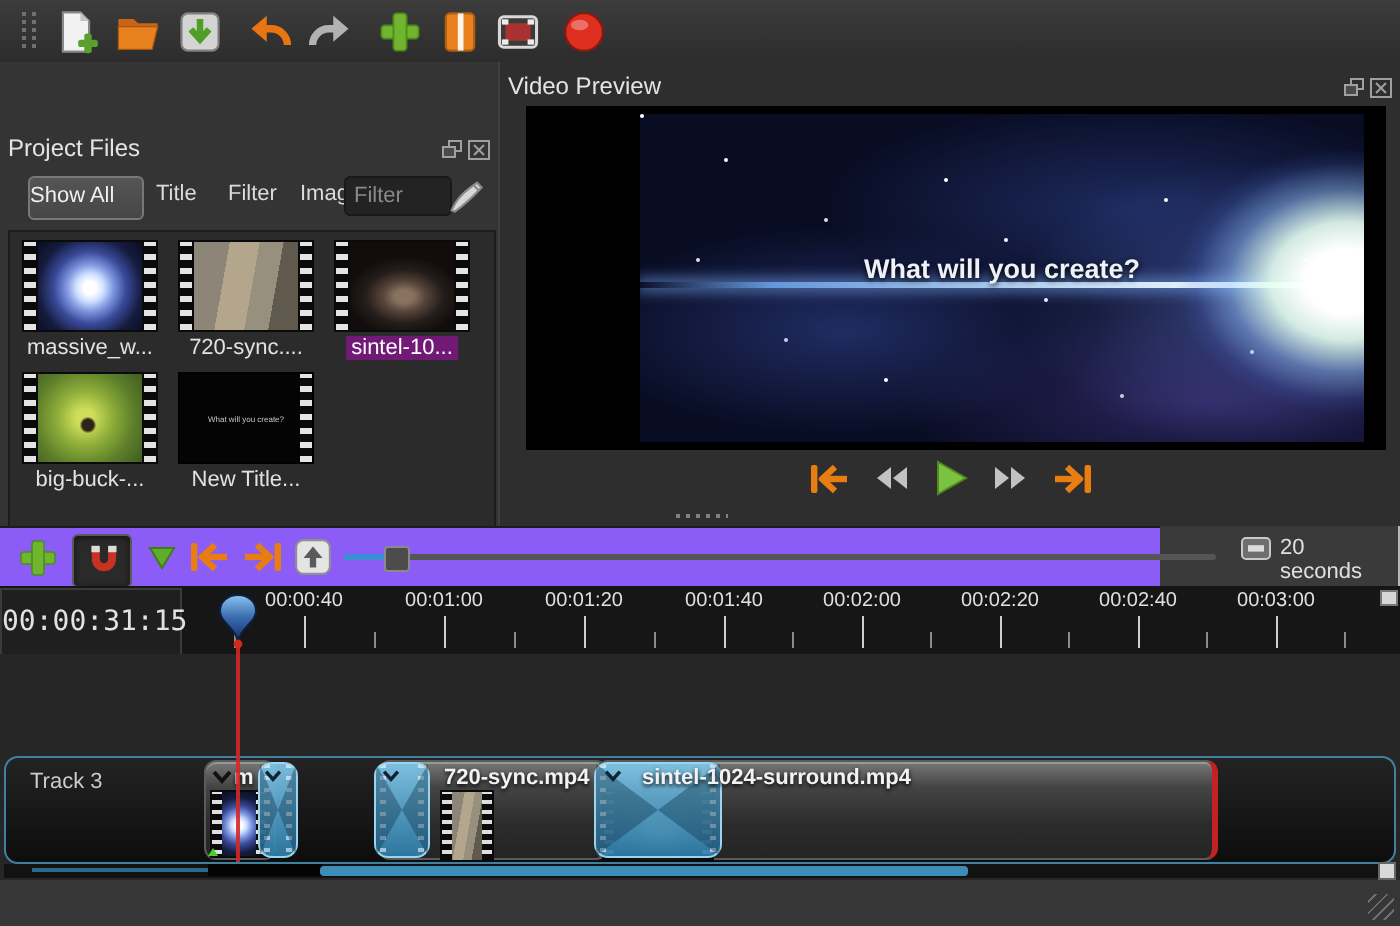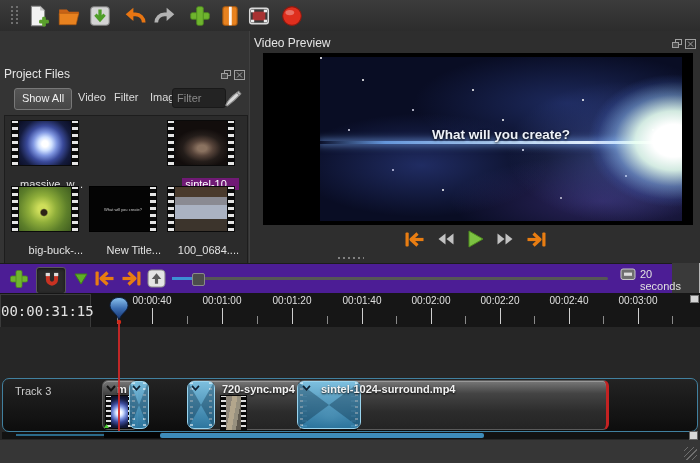--- a/index.html
+++ b/index.html
@@ -17,21 +17,21 @@
   .tbtn{position:absolute;top:4px;width:24px;height:24px;cursor:pointer}
 
   
   .panel-title{position:absolute;top:36px;font-size:12px;color:#e4e4e4}
   .win-ico{position:absolute;top:39px;width:11px;height:10px;cursor:pointer}
   #pf-panel{position:absolute;left:0;top:31px;width:250px;height:232px;background:#343434}
   #vsplit{position:absolute;left:249px;top:31px;width:2px;height:232px;background:#272727;border-left:1px solid #404040}
 
   
   #btn-showall{position:absolute;left:14px;top:57px;width:56px;height:20px;background:linear-gradient(#555,#464646);
-    border:1px solid #787878;border-radius:3px;color:#f0f0f0;font-size:11px;text-align:center;line-height:19px;cursor:pointer}
+    border:1px solid #787878;border-radius:3px;color:#f0f0f0;font-size:11px;line-height:19px;cursor:pointer}
   .flt{position:absolute;top:60px;font-size:11px;color:#dcdcdc;cursor:pointer}
   #flt-input{position:absolute;left:172px;top:57px;width:44px;height:18px;background:#232323;border:1px solid #191919;
     border-radius:3px;color:#ddd;font-size:11px;padding:0 4px;outline:none}
   #flt-input::placeholder{color:#8a8a8a}
   #brush{position:absolute;left:223px;top:57px;width:20px;height:20px;cursor:pointer}
 
   
   #file-list{position:absolute;left:4px;top:84px;width:242px;height:149px;background:#2b2b2b;border:1px solid #1d1d1d}
   .fitem{position:absolute;width:76px;cursor:pointer}
   .film{position:relative;width:68px;height:46px;background:#0a0a0a;margin:0 auto}
@@ -42,21 +42,21 @@
   .art-massive{background:radial-gradient(circle at 50% 52%,#ffffff 0 9%,#cfe0ff 20%,#7f96e0 34%,#3a4a9a 52%,#141b3d 75%,#0a0d22 100%)}
   .art-720{background:linear-gradient(100deg,#8d8578 0 30%,#b3a68c 30% 55%,#97907e 55% 75%,#5f594e 75%),
     linear-gradient(#9aa0a2,#6b655c);background-blend-mode:normal}
   .art-sintel{background:radial-gradient(ellipse 55% 45% at 52% 62%,#8a7260 0 16%,#57443a 38%,#241d1a 68%,#120d0c 100%)}
   .art-bigbuck{background:radial-gradient(circle 7px at 48% 58%,#2e2417 0 40%,transparent 60%),
     radial-gradient(circle at 45% 50%,#cede5a 0 12%,#8fae3a 38%,#5d7f2a 68%,#3f5c20 100%)}
   .art-newtitle{background:#040404;display:flex;align-items:center;justify-content:center}
   .tinytext{font-size:4px;color:#c8c8c8;white-space:nowrap}
   .art-bedroom{background:linear-gradient(180deg,#4a3a2c 0 22%,#8a8a92 22% 40%,#aab2c2 40% 72%,#3c342c 72%),
     radial-gradient(ellipse 30% 40% at 85% 30%,#e8e0d0 0 40%,transparent 70%)}
-  .flabel{margin-top:12px;font-size:11px;color:#e2e2e2;text-align:right;white-space:nowrap;overflow:hidden}
+  .flabel{margin-top:2px;font-size:11px;color:#e2e2e2;text-align:center;white-space:nowrap;overflow:hidden}
   .flabel .sel{background:#701a75;color:#fff;padding:16px 3px;border-radius:1px}
 
   
   .tab{position:absolute;top:239px;height:20px;border:1px solid #5a5a5a;border-radius:3px 3px 0 0;
     font-size:11px;color:#e4e4e4;text-align:center;line-height:19px;background:#3a3a3a;cursor:pointer}
   .tab.active{background:#4c4c4c;border-color:#777}
 
   
   #vp-panel{position:absolute;left:250px;top:31px;width:450px;height:232px;background:#2e2e2e}
   #vp-black{position:absolute;left:263px;top:53px;width:430px;height:172px;background:#000}
@@ -75,21 +75,21 @@
   #vp-flare{position:absolute;right:0;top:0;width:140px;height:100%;
     background:radial-gradient(ellipse 68% 45% at 94% 51%,#fff 0 22%,rgba(230,255,240,.9) 40%,rgba(150,200,255,.45) 62%,rgba(80,120,220,.15) 80%,transparent 90%)}
   #vp-text{position:absolute;left:0;right:0;top:70px;text-align:center;color:#eef2f8;
     font-size:13.5px;font-weight:bold;text-shadow:0 1px 3px #000}
   #vp-controls{position:absolute;left:250px;top:227px;width:450px;height:24px;display:flex;align-items:center;justify-content:center;gap:11px}
   .pbtn{cursor:pointer}
   #split-dots{position:absolute;left:338px;top:256px;width:26px;height:4px;
     background:repeating-linear-gradient(90deg,#808080 0 2px,transparent 2px 5px);background-size:100% 2px;background-position:0 1px;background-repeat:no-repeat}
 
   
-  #tl-toolbar{position:absolute;left:0;top:263px;width:672px;height:30px;background:#4c1d95;border-top:1px solid #1c1c1c}
+  #tl-toolbar{position:absolute;left:0;top:263px;width:580px;height:30px;background:#8b5cf6;border-top:1px solid #1c1c1c}
   .tlbtn{position:absolute;cursor:pointer}
   #magnet-btn{position:absolute;left:36px;top:-5px;width:28px;height:25px;background:#2a2a2a;border:1px solid #5a5a5a;
     border-radius:3px;box-shadow:inset 0 1px 3px #151515;display:flex;align-items:center;justify-content:center;cursor:pointer}
   #zoom-slider{position:absolute;left:172px;top:13px;width:436px;height:3px;background:#565656;border-radius:2px;cursor:pointer}
   #zoom-fill{position:absolute;left:0;top:0;width:23px;height:3px;background:#3d8fd4}
   #zoom-handle{position:absolute;left:20px;top:-4px;width:11px;height:11px;background:#4c4c4c;border:1px solid #8a8a8a;border-radius:2px;cursor:pointer}
   #zoom-label{position:absolute;left:640px;top:4px;font-size:11px;color:#e0e0e0}
   #zoom-ico{position:absolute;left:620px;top:4px}
 
   
@@ -234,63 +234,63 @@
         </svg>
     </span>
     <span class="win-ico" style="left:234px">
       <svg width="11" height="10" viewBox="0 0 11 10">
           <rect x=".5" y=".5" width="10" height="9" fill="none" stroke="#a0a0a0"></rect>
           <path d="M3 2.5 L8 7.5 M8 2.5 L3 7.5" stroke="#a0a0a0"></path>
         </svg>
     </span>
 
     <div id="btn-showall">Show All</div>
-    <span class="flt" style="left:78px">Video</span>
+    <span class="flt" style="left:78px">Title</span>
     <span class="flt" style="left:114px">Filter</span>
     <span class="flt" style="left:150px">Image</span>
     <input id="flt-input" placeholder="Filter" style="">
     <span id="brush">
       <svg width="20" height="20" viewBox="0 0 18 18">
           <path d="M2.5 15.5 C5 9.5 9 6.5 14 3 L16 5.2 C12 9.5 9 12.5 4 16 Z" fill="#d8d8d8" stroke="#8a8a8a"></path>
           <path d="M12.5 4.2 L14.8 6.6" stroke="#8a8a8a"></path>
         </svg>
     </span>
 
     <div id="file-list">
       <div class="fitem" style="left:2px;top:4px">
         <div class="film">
             <div class="art art-massive"></div>
           </div>
         <div class="flabel">massive_w...</div>
       </div>
+      <div class="fitem" style="left:80px;top:4px">
+        <div class="film">
+            <div class="art art-720"></div>
+          </div>
+        <div class="flabel">720-sync....</div>
+      </div>
       <div class="fitem" style="left:158px;top:4px">
         <div class="film">
             <div class="art art-sintel"></div>
           </div>
         <div class="flabel"><span class="sel">sintel-10...</span></div>
       </div>
       <div class="fitem" style="left:2px;top:70px">
         <div class="film">
             <div class="art art-bigbuck"></div>
           </div>
         <div class="flabel">big-buck-...</div>
       </div>
       <div class="fitem" style="left:80px;top:70px">
         <div class="film" style="background:#000">
           <div class="art art-newtitle" style="left:1px;right:1px">
               <span class="tinytext">What will you create?</span>
             </div>
         </div>
         <div class="flabel">New Title...</div>
-      </div>
-      <div class="fitem" style="left:158px;top:70px">
-        <div class="film">
-            <div class="art art-bedroom"></div>
-          </div>
-        <div class="flabel">100_0684....</div>
       </div>
     </div>
 
     <div class="tab active" style="left:10px;width:64px">Project Files</div>
     <div class="tab" style="left:78px;width:62px">Transitions</div>
     <div class="tab" style="left:144px;width:52px">Effects</div>
   </div>
   <div id="vsplit"></div>
 
   <div id="vp-panel">

